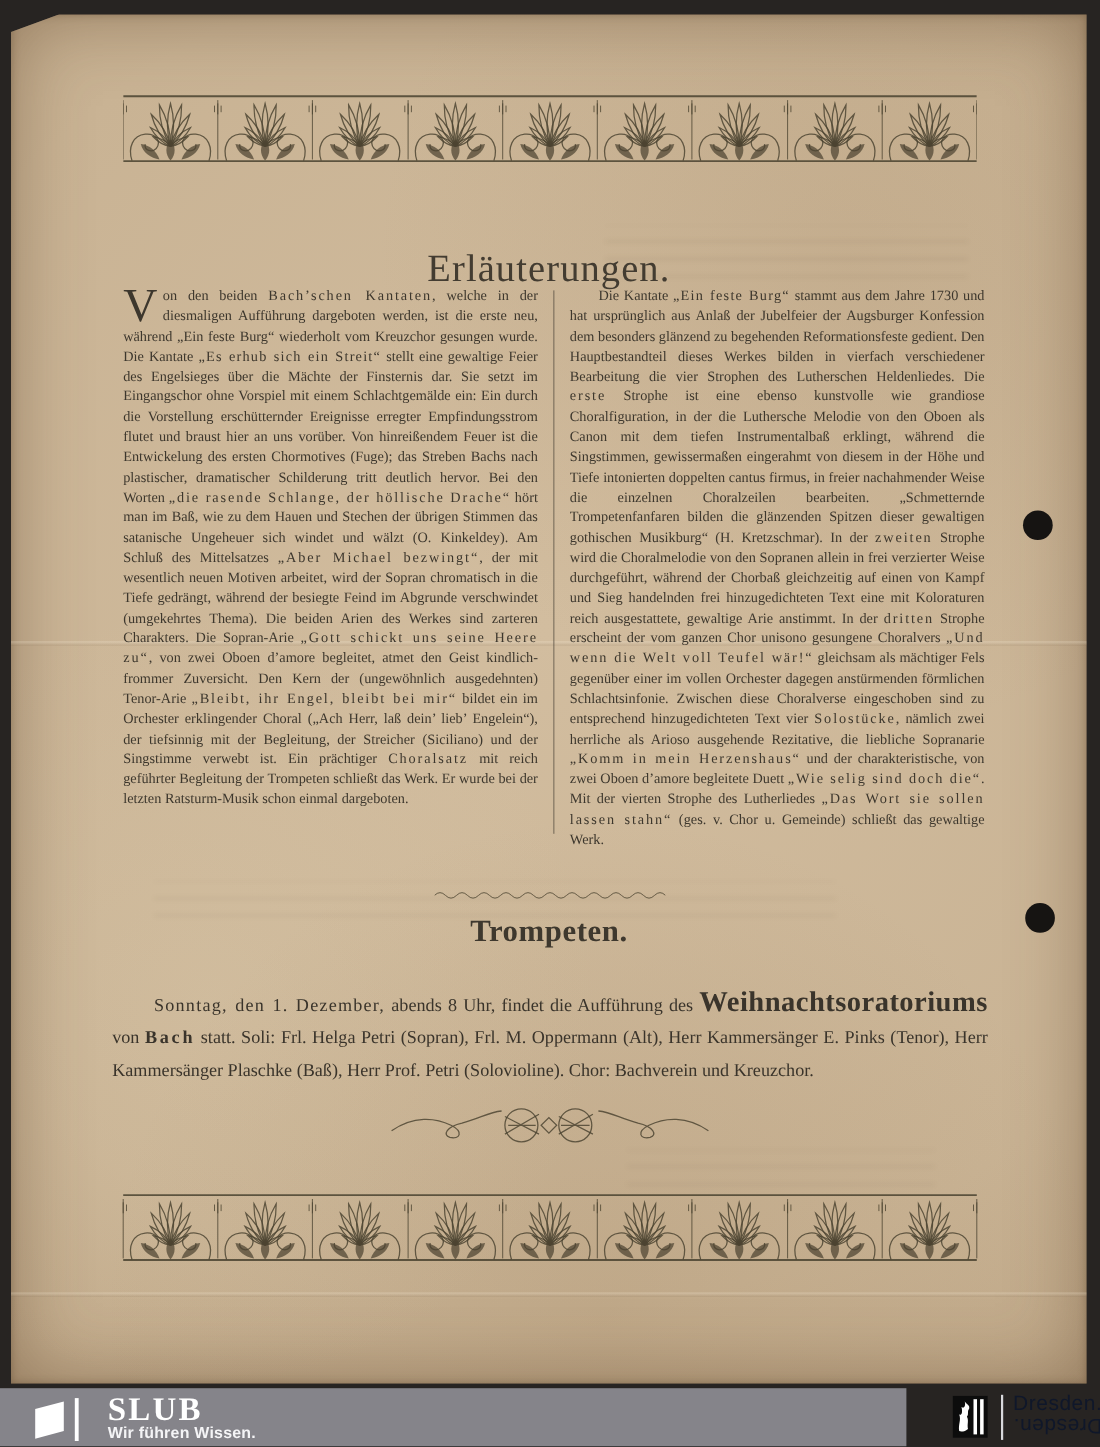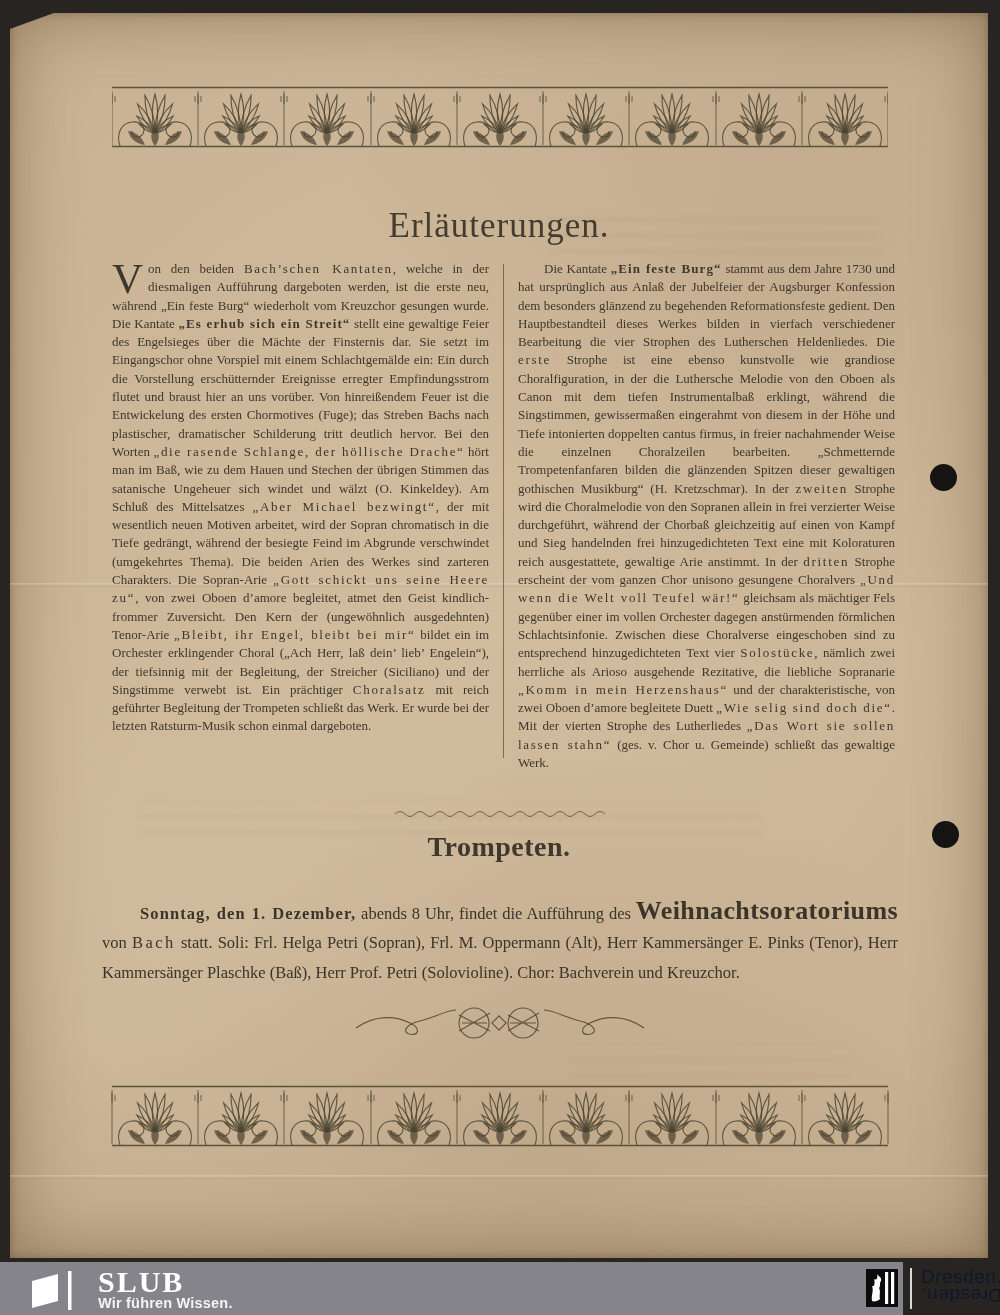--- a/index.html
+++ b/index.html
@@ -28,41 +28,41 @@
   
   .stk{fill:none;stroke:#49422f;stroke-width:1.15;opacity:.82;}
   .stk2{fill:none;stroke:#49422f;stroke-width:1.7;opacity:.85;}
   .stkth{fill:none;stroke:#49422f;stroke-width:.9;opacity:.8;}
   .fil{fill:#4d4432;opacity:.72;stroke:none;}
   .border-strip{position:absolute;}
   .flourish{position:absolute;}
   .wavy{position:absolute;}
 
   
-  #title{position:absolute;left:0;top:193px;width:100%;text-align:center;
+  #title{position:absolute;left:0;top:211px;width:100%;text-align:center;
     font-size:35px;color:#433c31;letter-spacing:1px;}
   #columns{position:absolute;left:102px;top:247px;width:784px;display:flex;}
   .col{width:377px;font-size:13px;line-height:18.3px;color:#3d372d;text-align:justify;}
   .col p{margin:0;}
   .col-div{width:1px;background:#4a4337;opacity:.65;margin:4px 14px 14px 14px;}
   .dropcap{float:left;font-size:43px;line-height:32px;padding:3px 5px 0 0;color:#3d372d;}
   .indent{text-indent:26px;}
   .seg-sp{letter-spacing:1.7px;}
-  .seg-b{font-weight:bold;letter-spacing:1.1px;}
+  .seg-b{font-weight:normal;letter-spacing:1.1px;}
   .seg-bb{font-weight:bold;font-size:26px;letter-spacing:.4px;}
-  .seg-bsp{font-weight:normal;letter-spacing:2.5px;}
+  .seg-bsp{font-weight:bold;letter-spacing:2.5px;}
   #mitt-heading{position:absolute;left:0;top:818px;width:100%;text-align:center;
     font-size:28px;font-weight:bold;color:#3e382e;letter-spacing:.5px;}
   #mitt-para{position:absolute;left:92px;top:866px;width:796px;
     font-size:16.5px;line-height:29.5px;color:#3a342b;text-align:justify;text-indent:38px;}
   #printer-note{position:absolute;left:0;top:1178px;width:100%;text-align:center;
     font-size:8.5px;letter-spacing:.4px;color:#4d4535;}
 
   
-  #slub-bar{position:absolute;left:0;bottom:0;width:903px;height:53px;background:#85848a;
+  #slub-bar{position:absolute;left:0;bottom:0;width:824px;height:53px;background:#85848a;
     font-family:"Liberation Sans", sans-serif;}
   #slub-logo-group{position:absolute;left:28px;top:7px;display:flex;}
   #slub-wordmark{margin-left:18px;color:#fff;}
   #slub-acronym{font-family:"Liberation Serif", serif;font-weight:bold;font-size:30px;
     letter-spacing:2px;line-height:26px;color:#fff;}
   #slub-slogan{font-size:14.5px;font-weight:bold;color:#f4f4f6;margin-top:0;letter-spacing:.2px;}
   #dresden-group{position:absolute;left:866px;top:6px;display:flex;align-items:flex-start;}
   #dresden-divider{width:2px;height:41px;background:#d8d8dc;margin:0 9px 0 12px;}
   .dresden-word{display:block;font-family:Liberation Sans, sans-serif;font-size:19px;
     line-height:18px;color:#0f172a;letter-spacing:.5px;}

